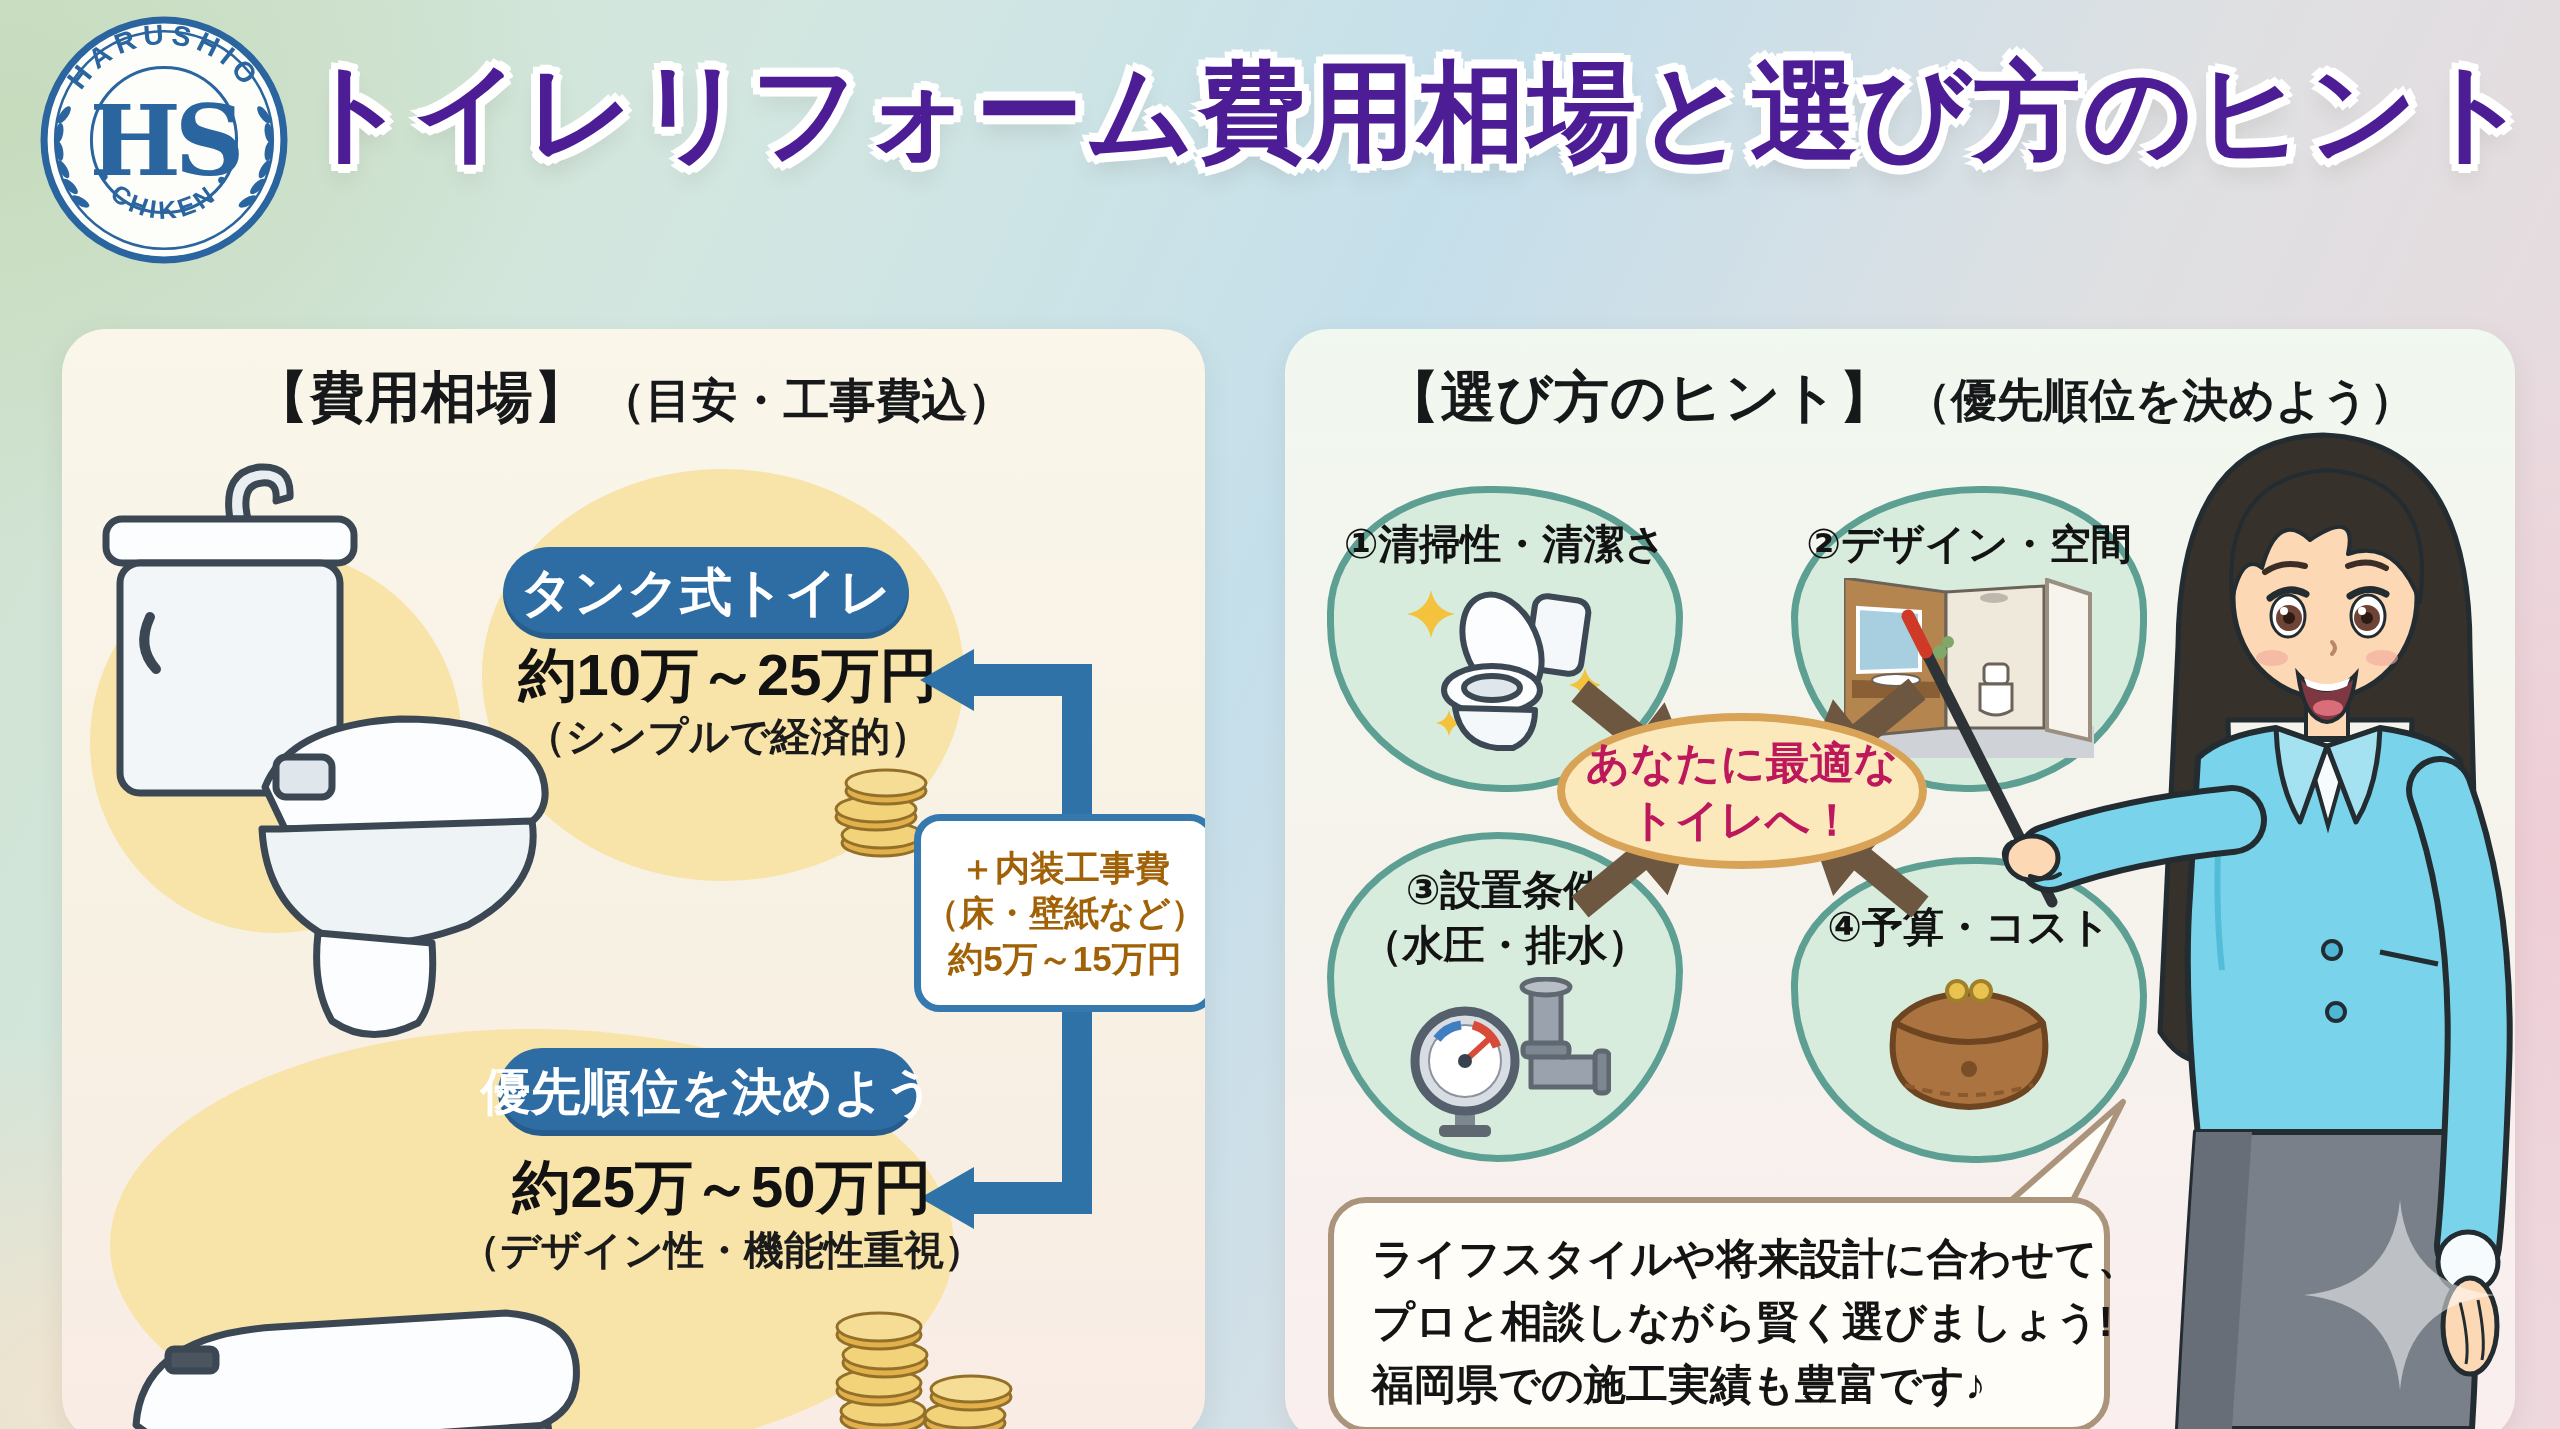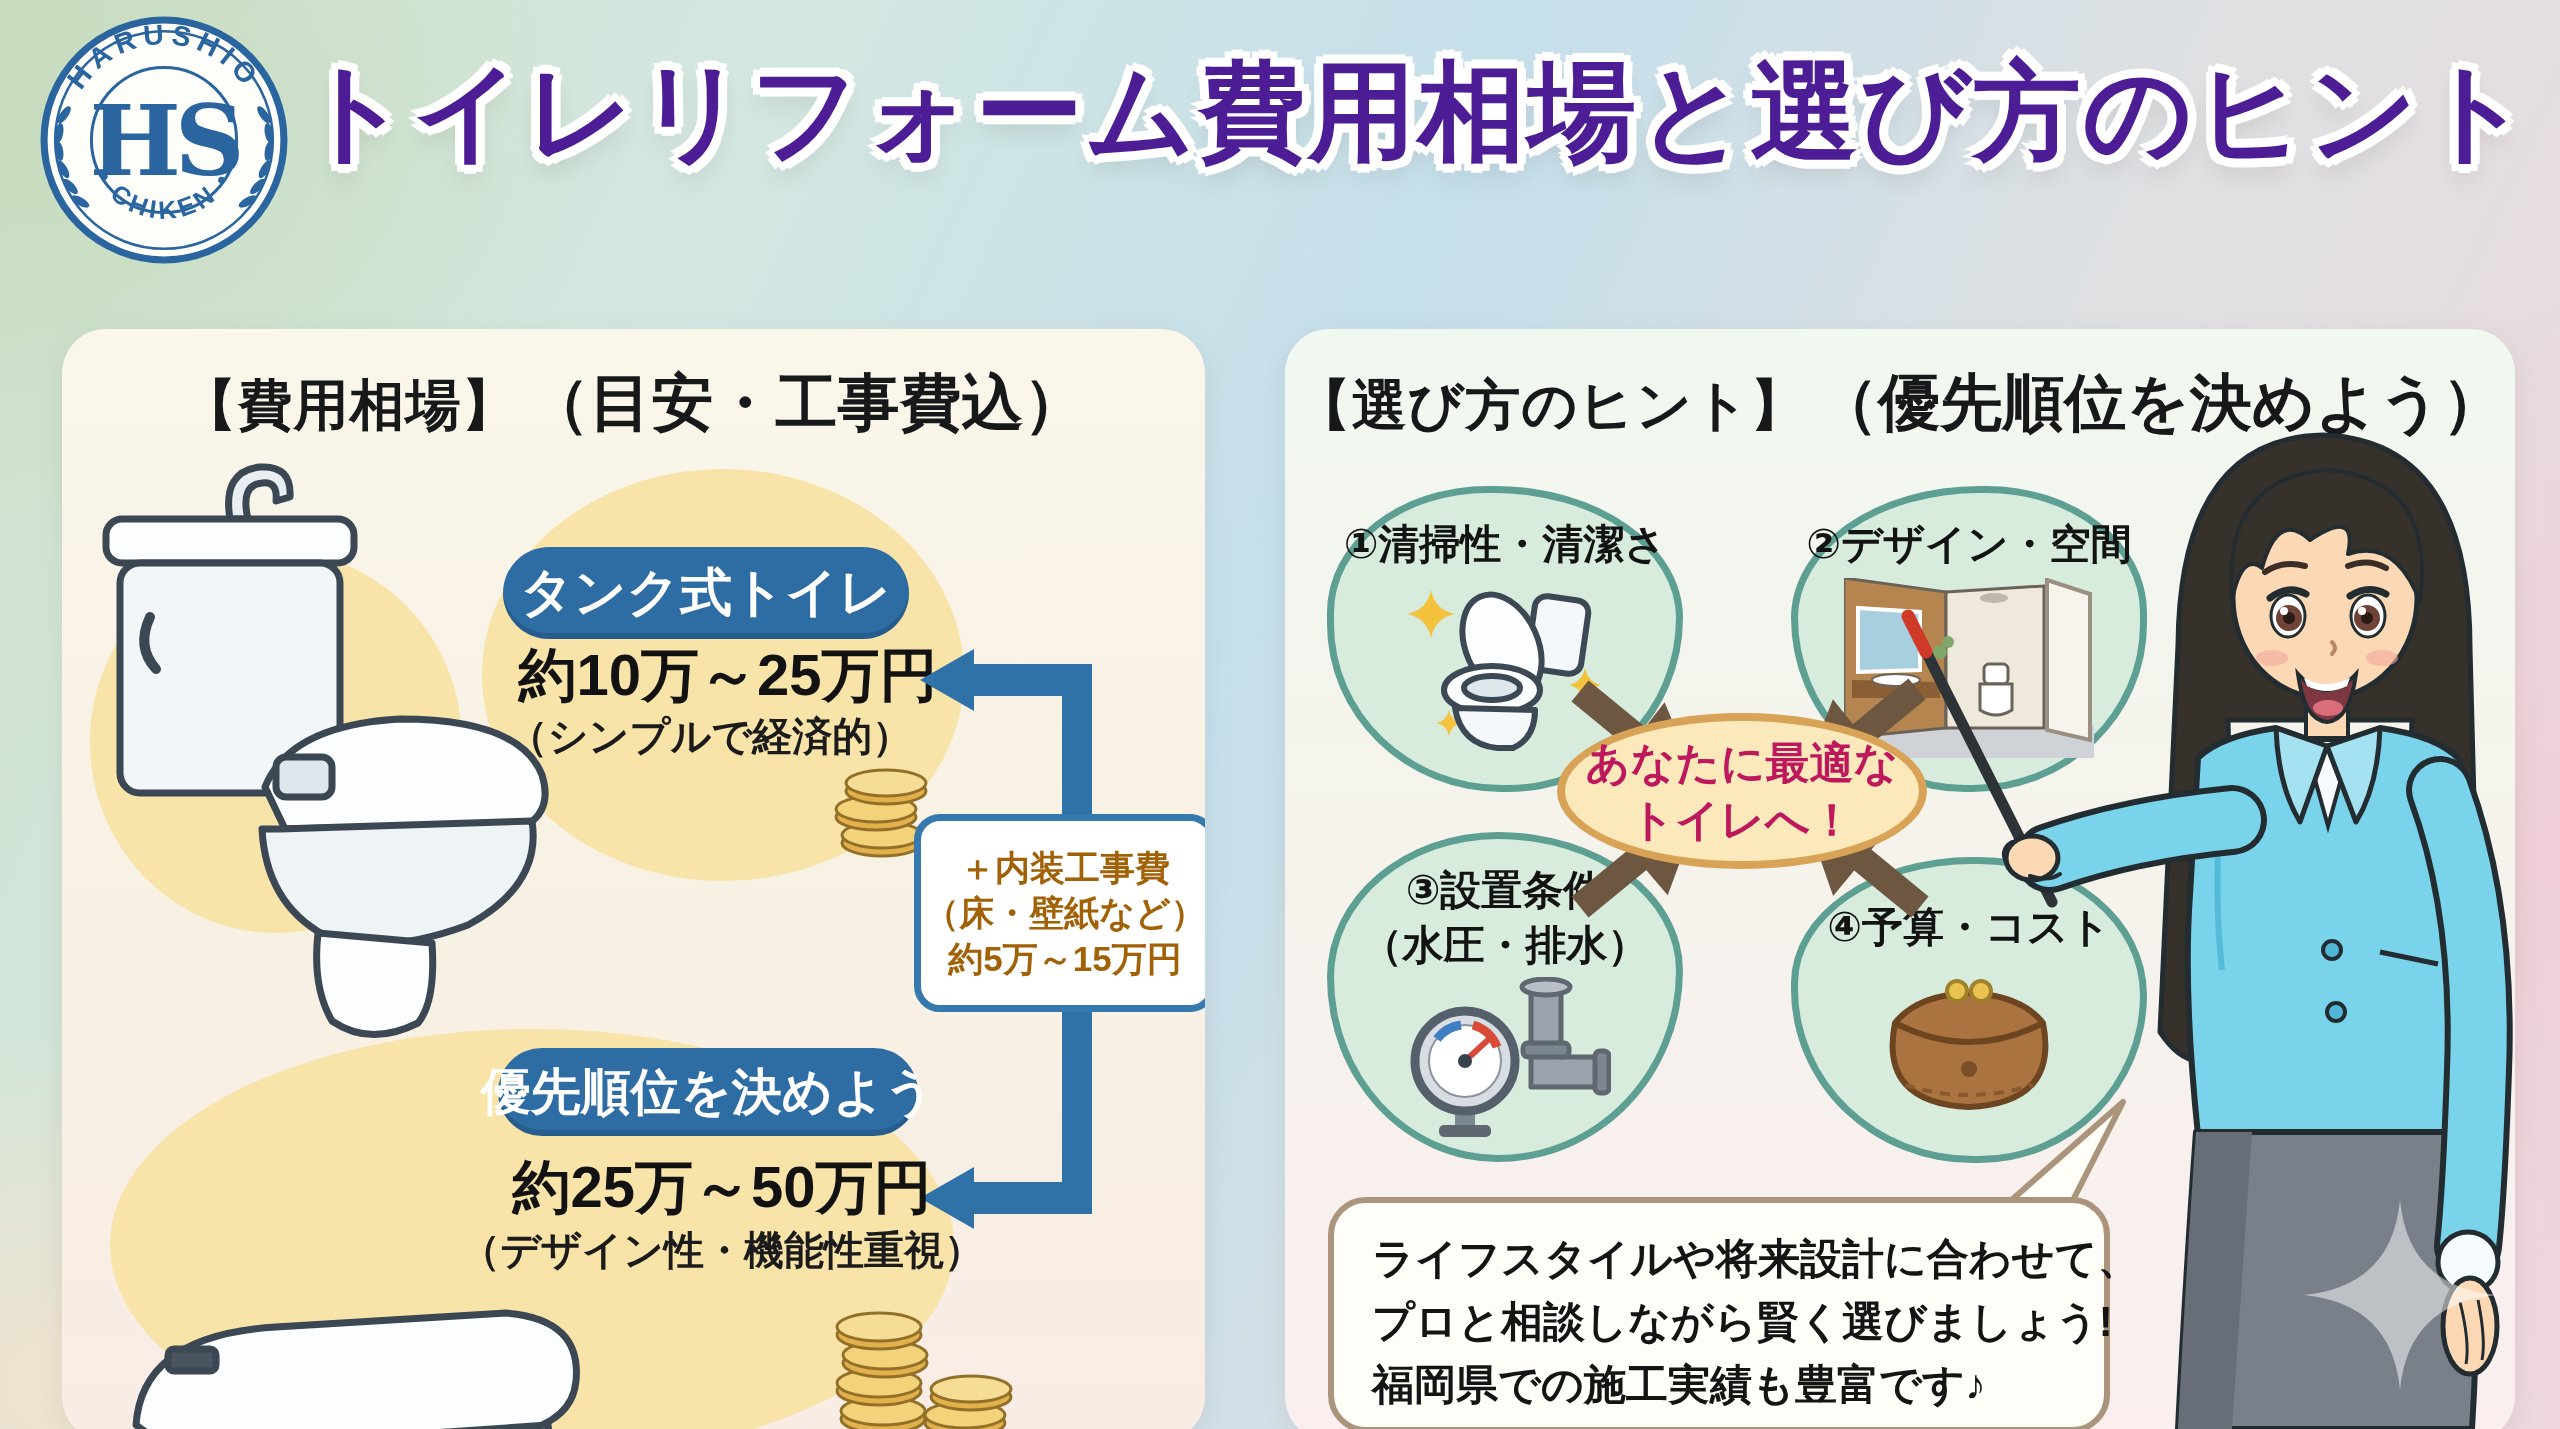--- a/index.html
+++ b/index.html
@@ -30,41 +30,41 @@
   .panel{ position:absolute; top:283px; height:1112px; border-radius:44px;
           box-shadow:0 8px 26px rgba(90,80,70,.10); overflow:hidden;margin-top:46px; }
   .panel-left{ left:62px; width:1143px;
       background:linear-gradient(180deg,#faf6ea 0%,#f7f1e3 55%,#f9ece5 100%); }
   .panel-right{ left:1285px; width:1230px;
       background:linear-gradient(180deg,#f1f8f0 0%,#f5f3ec 45%,#faeeef 100%); }
   .panel-heading{ position:absolute; left:0; top:32px; width:100%;
       display:flex; justify-content:center; align-items:baseline; gap:10px;
       white-space:nowrap; z-index:4; }
   .h-main{ font-size:55px; font-weight:900; color:#17181a; letter-spacing:1px;}
-  .h-note{ font-size:62px; font-weight:800; color:#17181a; }
+  .h-note{ font-size:46px; font-weight:800; color:#17181a; }
 
   
   .blob{ position:absolute; background:#f8e3a8; border-radius:50%; z-index:0; }
   .blob-a{ left:28px;  top:222px; width:372px; height:382px; }
   .blob-b{ left:420px; top:140px; width:482px; height:412px; }
   .blob-c{ left:48px;  top:700px; width:844px; height:432px; }
   .pill{
     position:absolute; display:flex; align-items:center; justify-content:center;
     background:#2e6da4; color:#fff; font-weight:900; border-radius:999px;
     box-shadow:inset 0 -6px 0 rgba(0,0,0,.14); z-index:2; white-space:nowrap;
   }
   .pill-1{ left:441px; top:218px; width:406px; height:92px; font-size:52px; }
   .pill-2{ left:436px; top:719px; width:420px; height:88px; font-size:50px; }
   .price{ position:absolute; text-align:center; font-weight:900; color:#121212;
           z-index:2; white-space:nowrap; }
   .price-1{ left:416px; top:308px; width:500px; font-size:58px; }
   .price-2{ left:400px; top:820px; width:520px; font-size:58px; }
   .pnote{ position:absolute; text-align:center; font-weight:800; color:#1b1b1b;
           z-index:2; white-space:nowrap; }
-  .pnote-1{ left:398px; top:380px; width:500px; font-size:40px; }
+  .pnote-1{ left:416px; top:380px; width:500px; font-size:40px; }
   .pnote-2{ left:390px; top:894px; width:540px; font-size:40px; }
   .svg-abs{ position:absolute; z-index:1; }
   .extra-box{
     position:absolute; left:852px; top:485px; width:302px; height:198px;
     background:#fff; border:7px solid #3579ae; border-radius:26px; z-index:3;
     display:flex; flex-direction:column; align-items:center; justify-content:center;
     font-size:35px; font-weight:900; color:#a16207; line-height:1.3; white-space:nowrap;
   }
 
   

